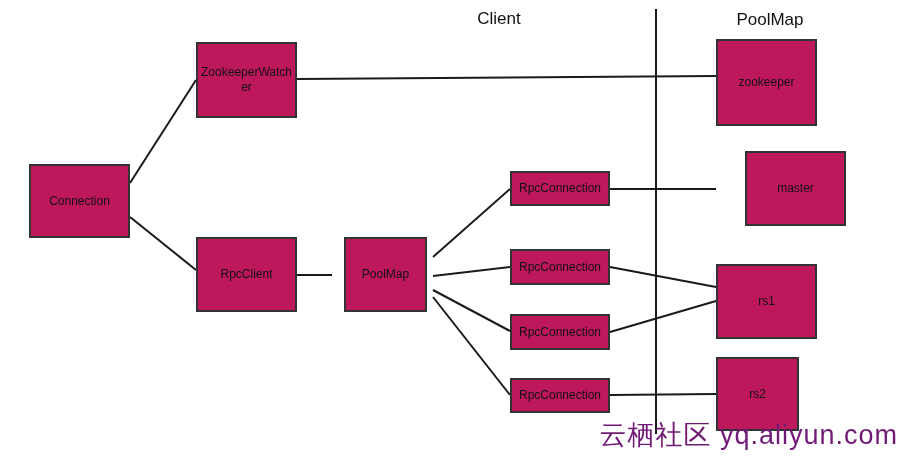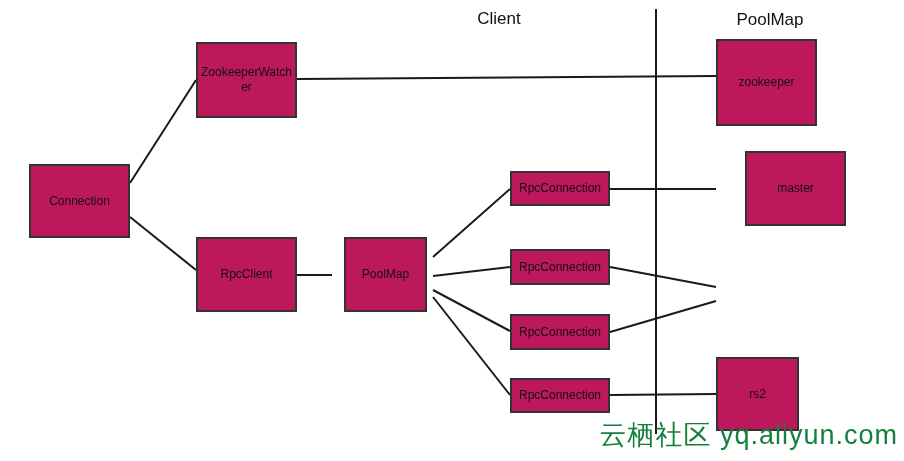--- a/index.html
+++ b/index.html
@@ -48,21 +48,21 @@
     font-size: 17px;
     color: #111111;
     white-space: nowrap;
   }
   .watermark {
     position: absolute;
     right: 6px;
     bottom: 12px;
     font-size: 27px;
     letter-spacing: 1px;
-    color: #15803d;
+    color: #701a75;
     white-space: nowrap;
     line-height: 1;
   }
 </style>
 </head>
 <body>
 
 <div class="stage">
 
   <svg class="wires" viewBox="0 0 904 461">
@@ -98,18 +98,19 @@
   <div class="node" style="left:510px; top:249px; width:100px; height:36px;">RpcConnection</div>
 
   <div class="node" style="left:510px; top:314px; width:100px; height:36px;">RpcConnection</div>
 
   <div class="node" style="left:510px; top:378px; width:100px; height:35px;">RpcConnection</div>
 
   <div class="node" style="left:716px; top:39px; width:101px; height:87px;">zookeeper</div>
 
   <div class="node" style="left:745px; top:151px; width:101px; height:75px;">master</div>
 
+  <div class="node" style="left:716px; top:264px; width:101px; height:75px;">rs1</div>
 
   <div class="node" style="left:716px; top:357px; width:83px; height:74px;">rs2</div>
 
   <div class="watermark">云栖社区 yq.aliyun.com</div>
 
 </div>
 
 </body></html>

